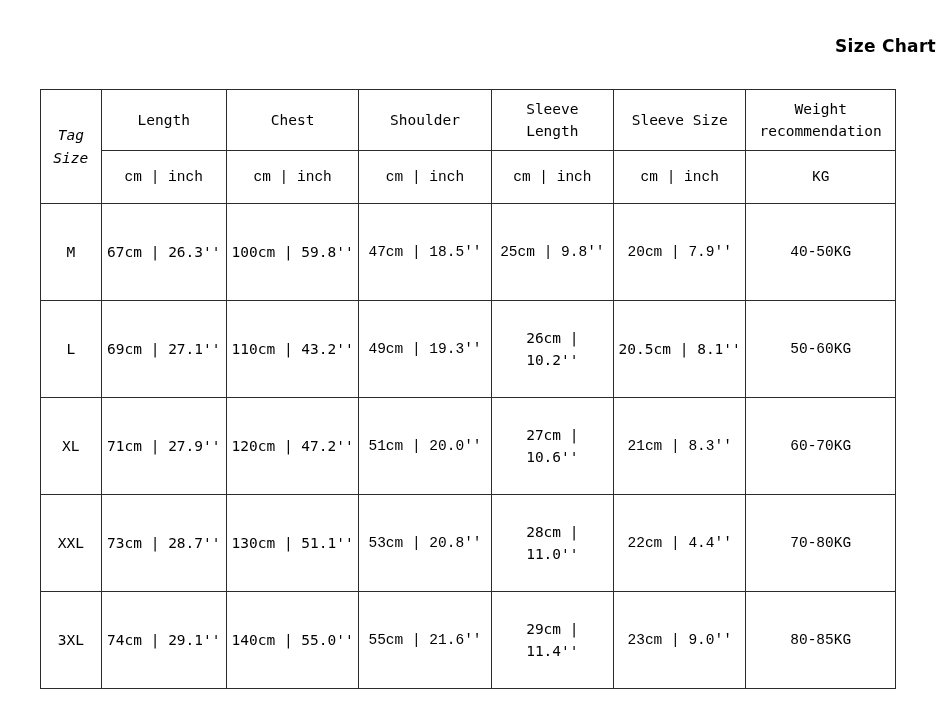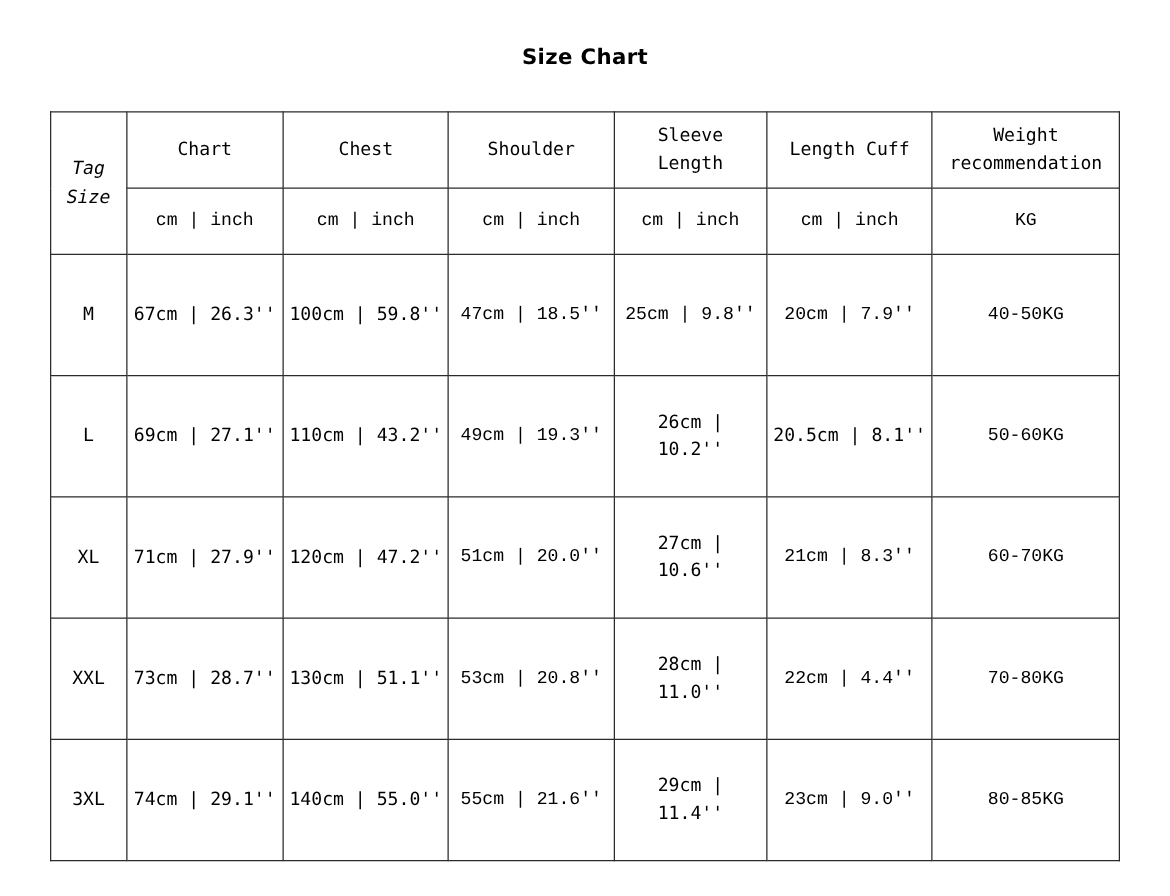--- a/index.html
+++ b/index.html
@@ -14,21 +14,21 @@
     color: #111111;
     overflow: hidden;
   }
   .page {
     position: relative;
     width: 936px;
     height: 717px;
     box-sizing: border-box;
   }
   .title {
-    text-align: center;
+    text-align: right;
     font-family: "DejaVu Sans", sans-serif;
     font-weight: bold;
     font-size: 17px;
     letter-spacing: 0.3px;
     padding-top: 36px;
     color: #000000;
   }
   .table-wrap {
     position: absolute;
     left: 40px;
@@ -100,25 +100,25 @@
         <col class="c-sleeve">
         <col class="c-cuff">
         <col class="c-weight">
       </colgroup>
       <thead>
         <tr>
           <th rowspan="2" class="tag-head">
             <div>Tag</div>
             <div>Size</div>
           </th>
-          <th class="hdr-name">Chart</th>
+          <th class="hdr-name">Length</th>
           <th class="hdr-name">Chest</th>
           <th class="hdr-name">Shoulder</th>
           <th class="hdr-name two-line">Sleeve Length</th>
-          <th class="hdr-name">Length Cuff</th>
+          <th class="hdr-name">Sleeve Size</th>
           <th class="hdr-name two-line">Weight recommendation</th>
         </tr>
         <tr>
           <th class="hdr-unit">cm | inch</th>
           <th class="hdr-unit">cm | inch</th>
           <th class="hdr-unit">cm | inch</th>
           <th class="hdr-unit">cm | inch</th>
           <th class="hdr-unit">cm | inch</th>
           <th class="hdr-unit">KG</th>
         </tr>

